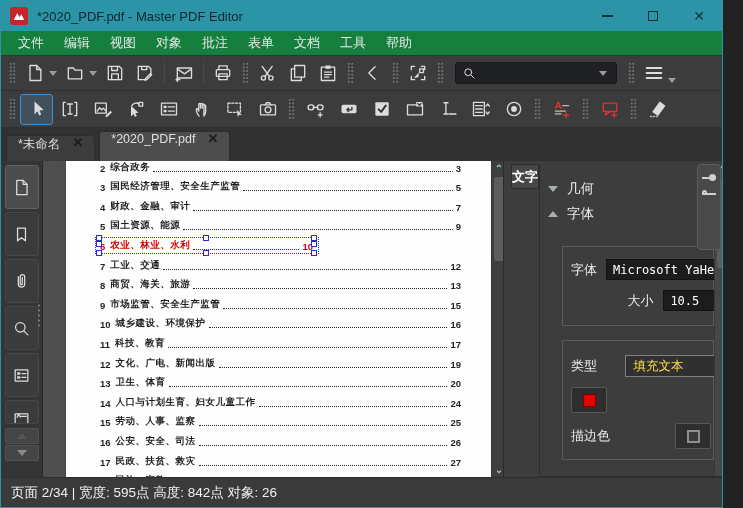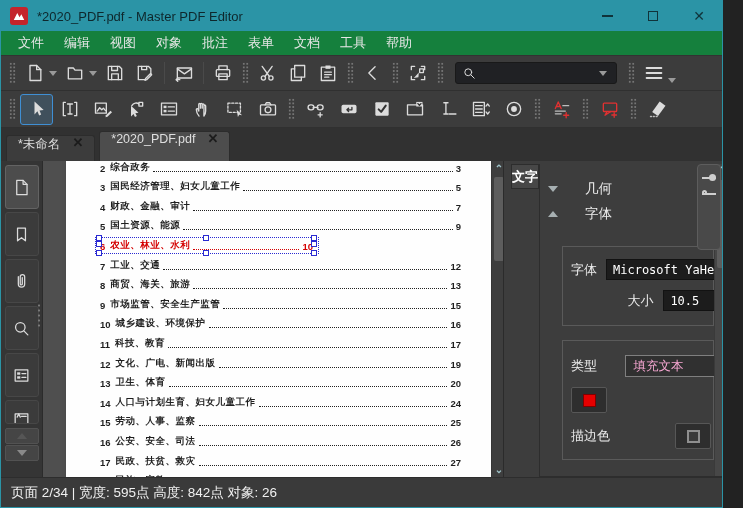--- a/index.html
+++ b/index.html
@@ -92,31 +92,31 @@
   .pscroll{width:13px;background:#474747;border-left:1px solid #3a3a3a;display:flex;flex-direction:column;align-items:center;flex:0 0 auto}
   .pscroll .up{height:14px;display:flex;align-items:center;justify-content:center;width:100%}
   .pthumb{width:9px;height:88px;background:#5d5d5d;border-radius:2px;margin-top:2px}
   .rail{width:27px;display:flex;flex-direction:column;align-items:center;padding-top:3px;flex:0 0 auto}
   .rail-tab{width:24px;height:86px;background:#494949;border:1px solid #5d5d5d;border-radius:4px;display:flex;flex-direction:column;align-items:center;padding-top:12px;gap:14px}
   .slider-line{width:14px;height:2px;background:#cfcfcf;position:relative}
   .slider-line .knob{position:absolute;top:-3px;width:7px;height:7px;border-radius:50%;background:#cfcfcf}
   .slider-line.a .knob{right:0}
   .slider-line.b .knob{left:0;background:#494949;border:2px solid #cfcfcf;width:5px;height:5px}
 
-  .sec{display:flex;align-items:center;gap:27px;color:#ececec;font-size:13.5px;height:25px}
+  .sec{display:flex;align-items:center;gap:9px;color:#ececec;font-size:13.5px;height:25px}
   .tri-down{width:0;height:0;border-left:5px solid transparent;border-right:5px solid transparent;border-top:6px solid #a7b0b2}
   .tri-up{width:0;height:0;border-left:5px solid transparent;border-right:5px solid transparent;border-bottom:6px solid #a7b0b2}
   .group{border:1px solid #5a5a5a;margin:20px 0 12px 14px;padding:12px 0 4px 8px}
   .group2{margin-top:14px;padding-top:14px;padding-bottom:0}
   .frow{display:flex;align-items:center;margin-bottom:10px;color:#ececec;font-size:13px}
   .finput{background:#1c1c1c;color:#fff;border:1px solid #121212;height:21px;display:flex;align-items:center;padding:0 6px;font-family:"DejaVu Sans Mono",monospace;font-size:12px;white-space:nowrap;overflow:hidden}
   .font-input{flex:1;margin-left:9px;margin-right:-2px}
   .size-row{justify-content:flex-end}
   .size-input{width:52px;margin-left:10px;margin-right:-2px}
-  .combo{width:90px;height:22px;background:#303030;border:1px solid #7f7f7f;color:#f9a8d4;display:flex;align-items:center;padding:0 7px;font-size:12.5px;margin-right:-2px;white-space:nowrap}
+  .combo{width:90px;height:22px;background:#303030;border:1px solid #7f7f7f;color:#fde047;display:flex;align-items:center;padding:0 7px;font-size:12.5px;margin-right:-2px;white-space:nowrap}
   .flex1{flex:1}
   .swatch-btn{width:36px;height:26px;background:#2e2e2e;border:1px solid #575757;border-radius:2px;display:flex;align-items:center;justify-content:center;margin-right:2px}
   .swatch{width:13px;height:13px}
   .swatch.fill{background:#e60000;border:1px solid #7e0000}
   .swatch.stroke{background:#3a3a3a;border:2px solid #8f8f8f}
 
   
   .statusbar{height:30px;background:#3a3a3a;border-top:1px solid #2d2d2d;display:flex;align-items:center;padding-left:10px;color:#f0f0f0;font-size:13.5px;flex:0 0 auto;white-space:nowrap}
 </style>
 </head>
@@ -449,21 +449,21 @@
               <span class="toc-num">2</span>
               <span class="toc-title">综合政务</span>
               <span class="leader"></span>
               <span class="toc-page">3</span>
 
             </div>
           </div>
             <div class="toc-row">
             <div class="row-inner">
               <span class="toc-num">3</span>
-              <span class="toc-title">国民经济管理、妇女儿童工作</span>
+              <span class="toc-title">国民经济管理、安全生产监管</span>
               <span class="leader"></span>
               <span class="toc-page">5</span>
 
             </div>
           </div>
             <div class="toc-row">
             <div class="row-inner">
               <span class="toc-num">4</span>
               <span class="toc-title">财政、金融、审计</span>
               <span class="leader"></span>

